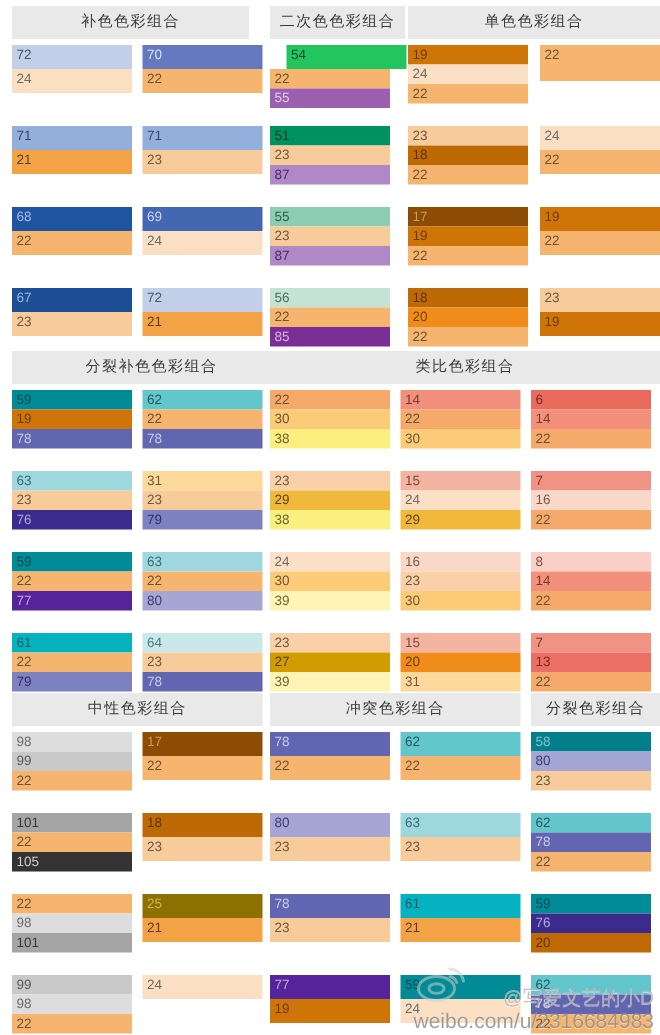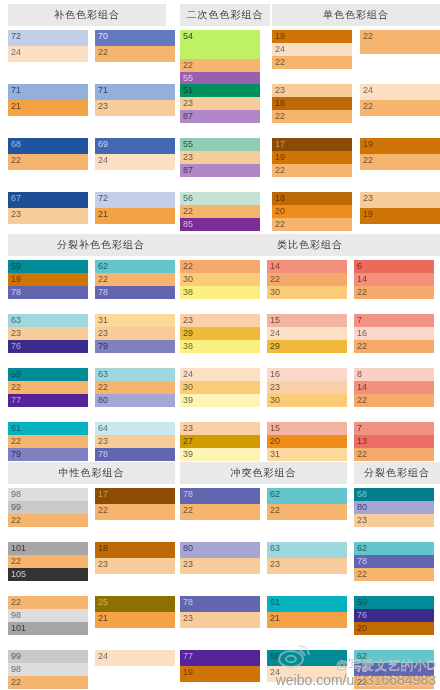--- a/index.html
+++ b/index.html
@@ -157,21 +157,21 @@
       </div>
       <div class="group" style="left: 95px; top: 192px; width: 80px;">
         <div class="band" style="height: 16px; background: rgb(195, 207, 232);">
           <span class="num" style="color: rgb(74, 85, 104);">72</span>
         </div>
         <div class="band" style="height: 16px; background: rgb(244, 162, 70);">
           <span class="num" style="color: rgb(90, 65, 34);">21</span>
         </div>
       </div>
       <div class="group" style="left: 180px; top: 30px; width: 80px;">
-        <div class="band" style="height: 29px; background: #bef264;">
+        <div class="band" style="height: 16px; background: #22c55e; margin-left: 11px;">
           <span class="num" style="color: rgb(29, 74, 48);">54</span>
         </div>
         <div class="band" style="height: 13px; background: rgb(245, 181, 111);">
           <span class="num" style="color: rgb(107, 84, 54);">22</span>
         </div>
         <div class="band" style="height: 13px; background: rgb(154, 95, 174);">
           <span class="num" style="color: rgb(226, 203, 233);">55</span>
         </div>
       </div>
       <div class="group" style="left: 180px; top: 84px; width: 80px;">

